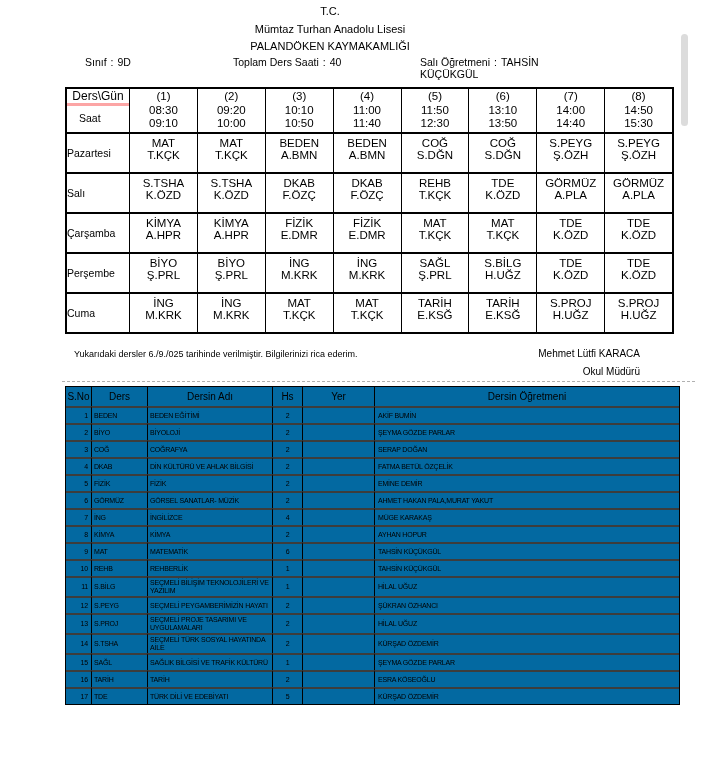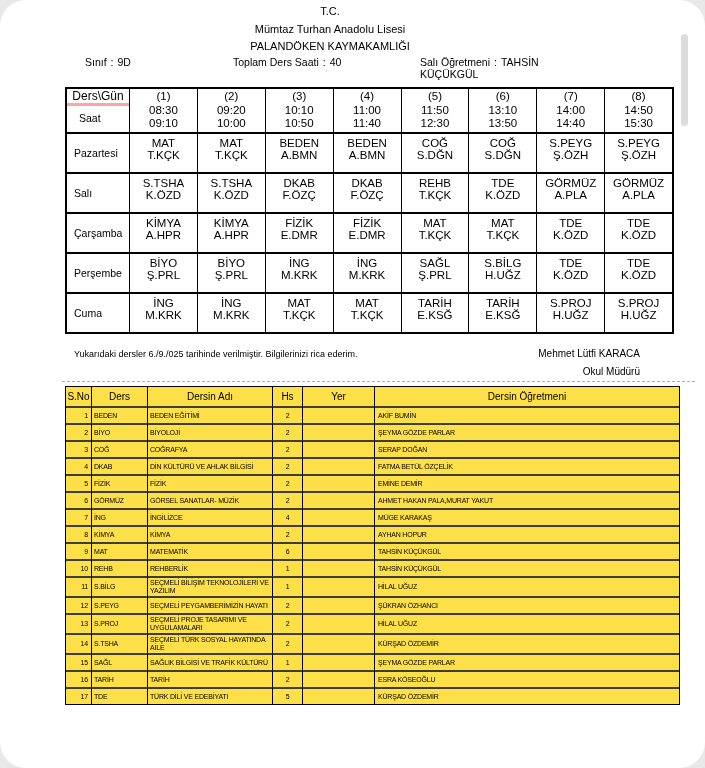--- a/index.html
+++ b/index.html
@@ -1,20 +1,19 @@
 <!DOCTYPE html>
 <html><head>
 <meta charset="utf-8">
 <style>
   html,body{margin:0;padding:0;background:#e8e8e8;}
   .page{
     position:relative;width:705px;height:768px;background:#ffffff;
     font-family:"Liberation Sans","DejaVu Sans",sans-serif;color:#000;
     overflow:hidden;
-    border-radius:26px;
   }
   
   .doc-header{position:absolute;top:3px;left:0;width:660px;text-align:center;
     font-size:11px;line-height:17.5px;}
   
   .info-line{position:absolute;top:56px;left:0;width:593px;height:15px;font-size:10.5px;}
   .info-class{position:absolute;left:85px;}
   .info-total{position:absolute;left:233px;}
   .info-teacher{position:absolute;left:420px;}
   .info-line .sep{padding:0 4px;}
@@ -24,32 +23,32 @@
     border:2px solid #000;background:#fff;}
   .tt-row{display:contents;}
   .tt .cell{border-left:1px solid #000;box-sizing:border-box;}
   .tt-row > .cell:first-child{border-left:none;}
   .tt-day > .cell{border-top:2px solid #000;min-height:40px;}
   .corner{min-height:43px;}
   .corner-top{height:14px;border-bottom:3px solid #fca5a5;text-align:center;
     font-size:12px;line-height:14px;}
   .corner-saat{font-size:10.5px;padding:6px 0 0 12px;}
   .period{min-height:43px;text-align:center;font-size:11.5px;line-height:13.5px;padding-top:1px;}
-  .daylabel{font-size:10.5px;display:flex;align-items:center;padding-left:7px;}
+  .daylabel{font-size:10.5px;display:flex;align-items:center;padding-left:0;}
   .lesson-cell{text-align:center;font-size:11.5px;padding-top:3px;}
   .lesson-teacher{}
   
   .note{position:absolute;top:349px;left:74px;font-size:9px;}
   .signer{position:absolute;top:348px;left:478px;width:162px;text-align:right;font-size:10px;}
   .signer-title{margin-top:7px;}
   .dashed-sep{position:absolute;top:381px;left:62px;width:633px;border-top:1px dashed #b0b0b0;}
   
   .lt{position:absolute;top:386px;left:65px;width:613px;
     display:grid;grid-template-columns:25px 56px 125px 30px 72px 1fr;
-    border:1px solid #000;background:#fde047;}
+    border:1px solid #000;background:#0369a1;}
   .lt-row{display:contents;}
   .lt .cell{border-left:1px solid #000;box-sizing:border-box;
     display:flex;align-items:center;overflow:hidden;}
   .lt-row > .cell:first-child{border-left:none;}
   .lt-head .cell{min-height:19px;font-size:10px;justify-content:center;}
   .lt-row:not(.lt-head) > .cell{border-top:2px solid #3d3d3d;min-height:17px;
     font-size:7px;letter-spacing:-0.2px;line-height:8px;padding:1px 0;}
   .cell.c-no{justify-content:flex-end;padding-right:3px !important;}
   .cell.c-code{padding-left:2px !important;}
   .cell.c-name{padding-left:2px !important;}

